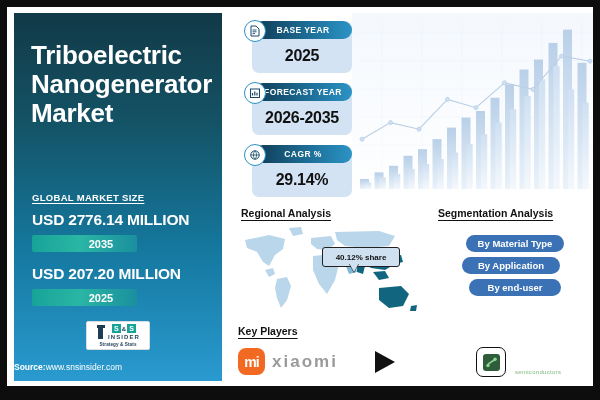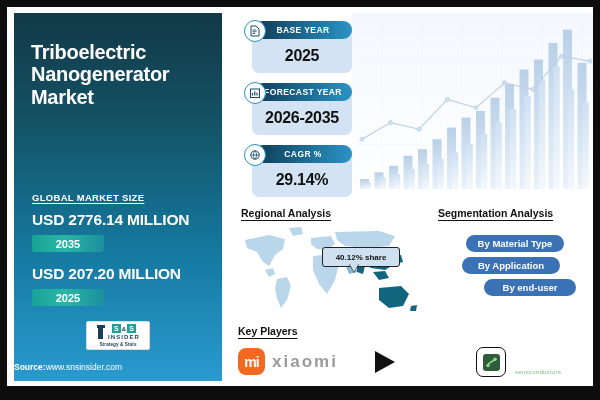--- a/index.html
+++ b/index.html
@@ -14,38 +14,38 @@
   }
 
   
   .left-panel{
     position:absolute;left:7px;top:6px;width:208px;height:368px;
     background:linear-gradient(180deg,#123947 0%,#145366 30%,#1579a0 65%,#2a9ad0 100%);
     overflow:hidden;
   }
   .title{
     position:absolute;left:17px;top:28px;width:185px;
-    color:#fff;font-size:20px;line-height:1.12;font-weight:bold;
+    color:#fff;font-size:26px;line-height:1.12;font-weight:bold;
     letter-spacing:-0.3px;
   }
   .gms-label{
     position:absolute;left:18px;top:179px;
     color:#ffffff;font-size:9.5px;font-weight:bold;letter-spacing:.3px;
     text-decoration:underline;text-underline-offset:2px;
   }
   .gms-val{
     position:absolute;left:18px;color:#fff;font-size:15.5px;font-weight:bold;letter-spacing:-.2px;
   }
   .gms-val.v1{top:198px;}
   .gms-val.v2{top:252px;}
   .yr-chip{
     position:absolute;left:18px;width:72px;height:17px;
     background:linear-gradient(90deg,#18a398 0%,#2ab6a4 45%,#1b8f9e 100%);
     border-radius:2px;color:#fff;font-size:11px;font-weight:bold;
-    display:flex;align-items:center;justify-content:center;
+    display:flex;align-items:center;justify-content:center;padding-left:33px;
   }
   .yr-chip.c1{top:222px;}
   .yr-chip.c2{top:276px;}
 
   .logo-box{
     position:absolute;left:72px;top:308px;width:62px;height:27px;
     background:#fff;border:1px solid #d8dde0;border-radius:2px;
     display:flex;flex-direction:column;align-items:center;justify-content:center;
   }
   .logo-row{display:flex;align-items:center;gap:2px;}
@@ -122,21 +122,21 @@
   }
 
   
   .seg{
     position:absolute;height:17px;background:#3b72b5;border-radius:9px;
     color:#fff;font-size:9.5px;font-weight:bold;
     display:flex;align-items:center;justify-content:center;
   }
   .seg1{left:459px;top:228px;width:98px;}
   .seg2{left:455px;top:250px;width:98px;}
-  .seg3{left:477px;top:272px;width:92px;}
+  .seg3{left:462px;top:272px;width:92px;}
 
   
   .players{position:absolute;left:231px;top:336px;width:360px;height:40px;}
   .mi-badge{
     position:absolute;left:0;top:5px;width:27px;height:27px;border-radius:8px;
     background:#f26a22;color:#fff;font-size:14px;font-weight:bold;
     display:flex;align-items:center;justify-content:center;letter-spacing:-1px;
   }
   .xiaomi-word{
     position:absolute;left:34px;top:9px;color:#9a9a9a;font-size:17px;

